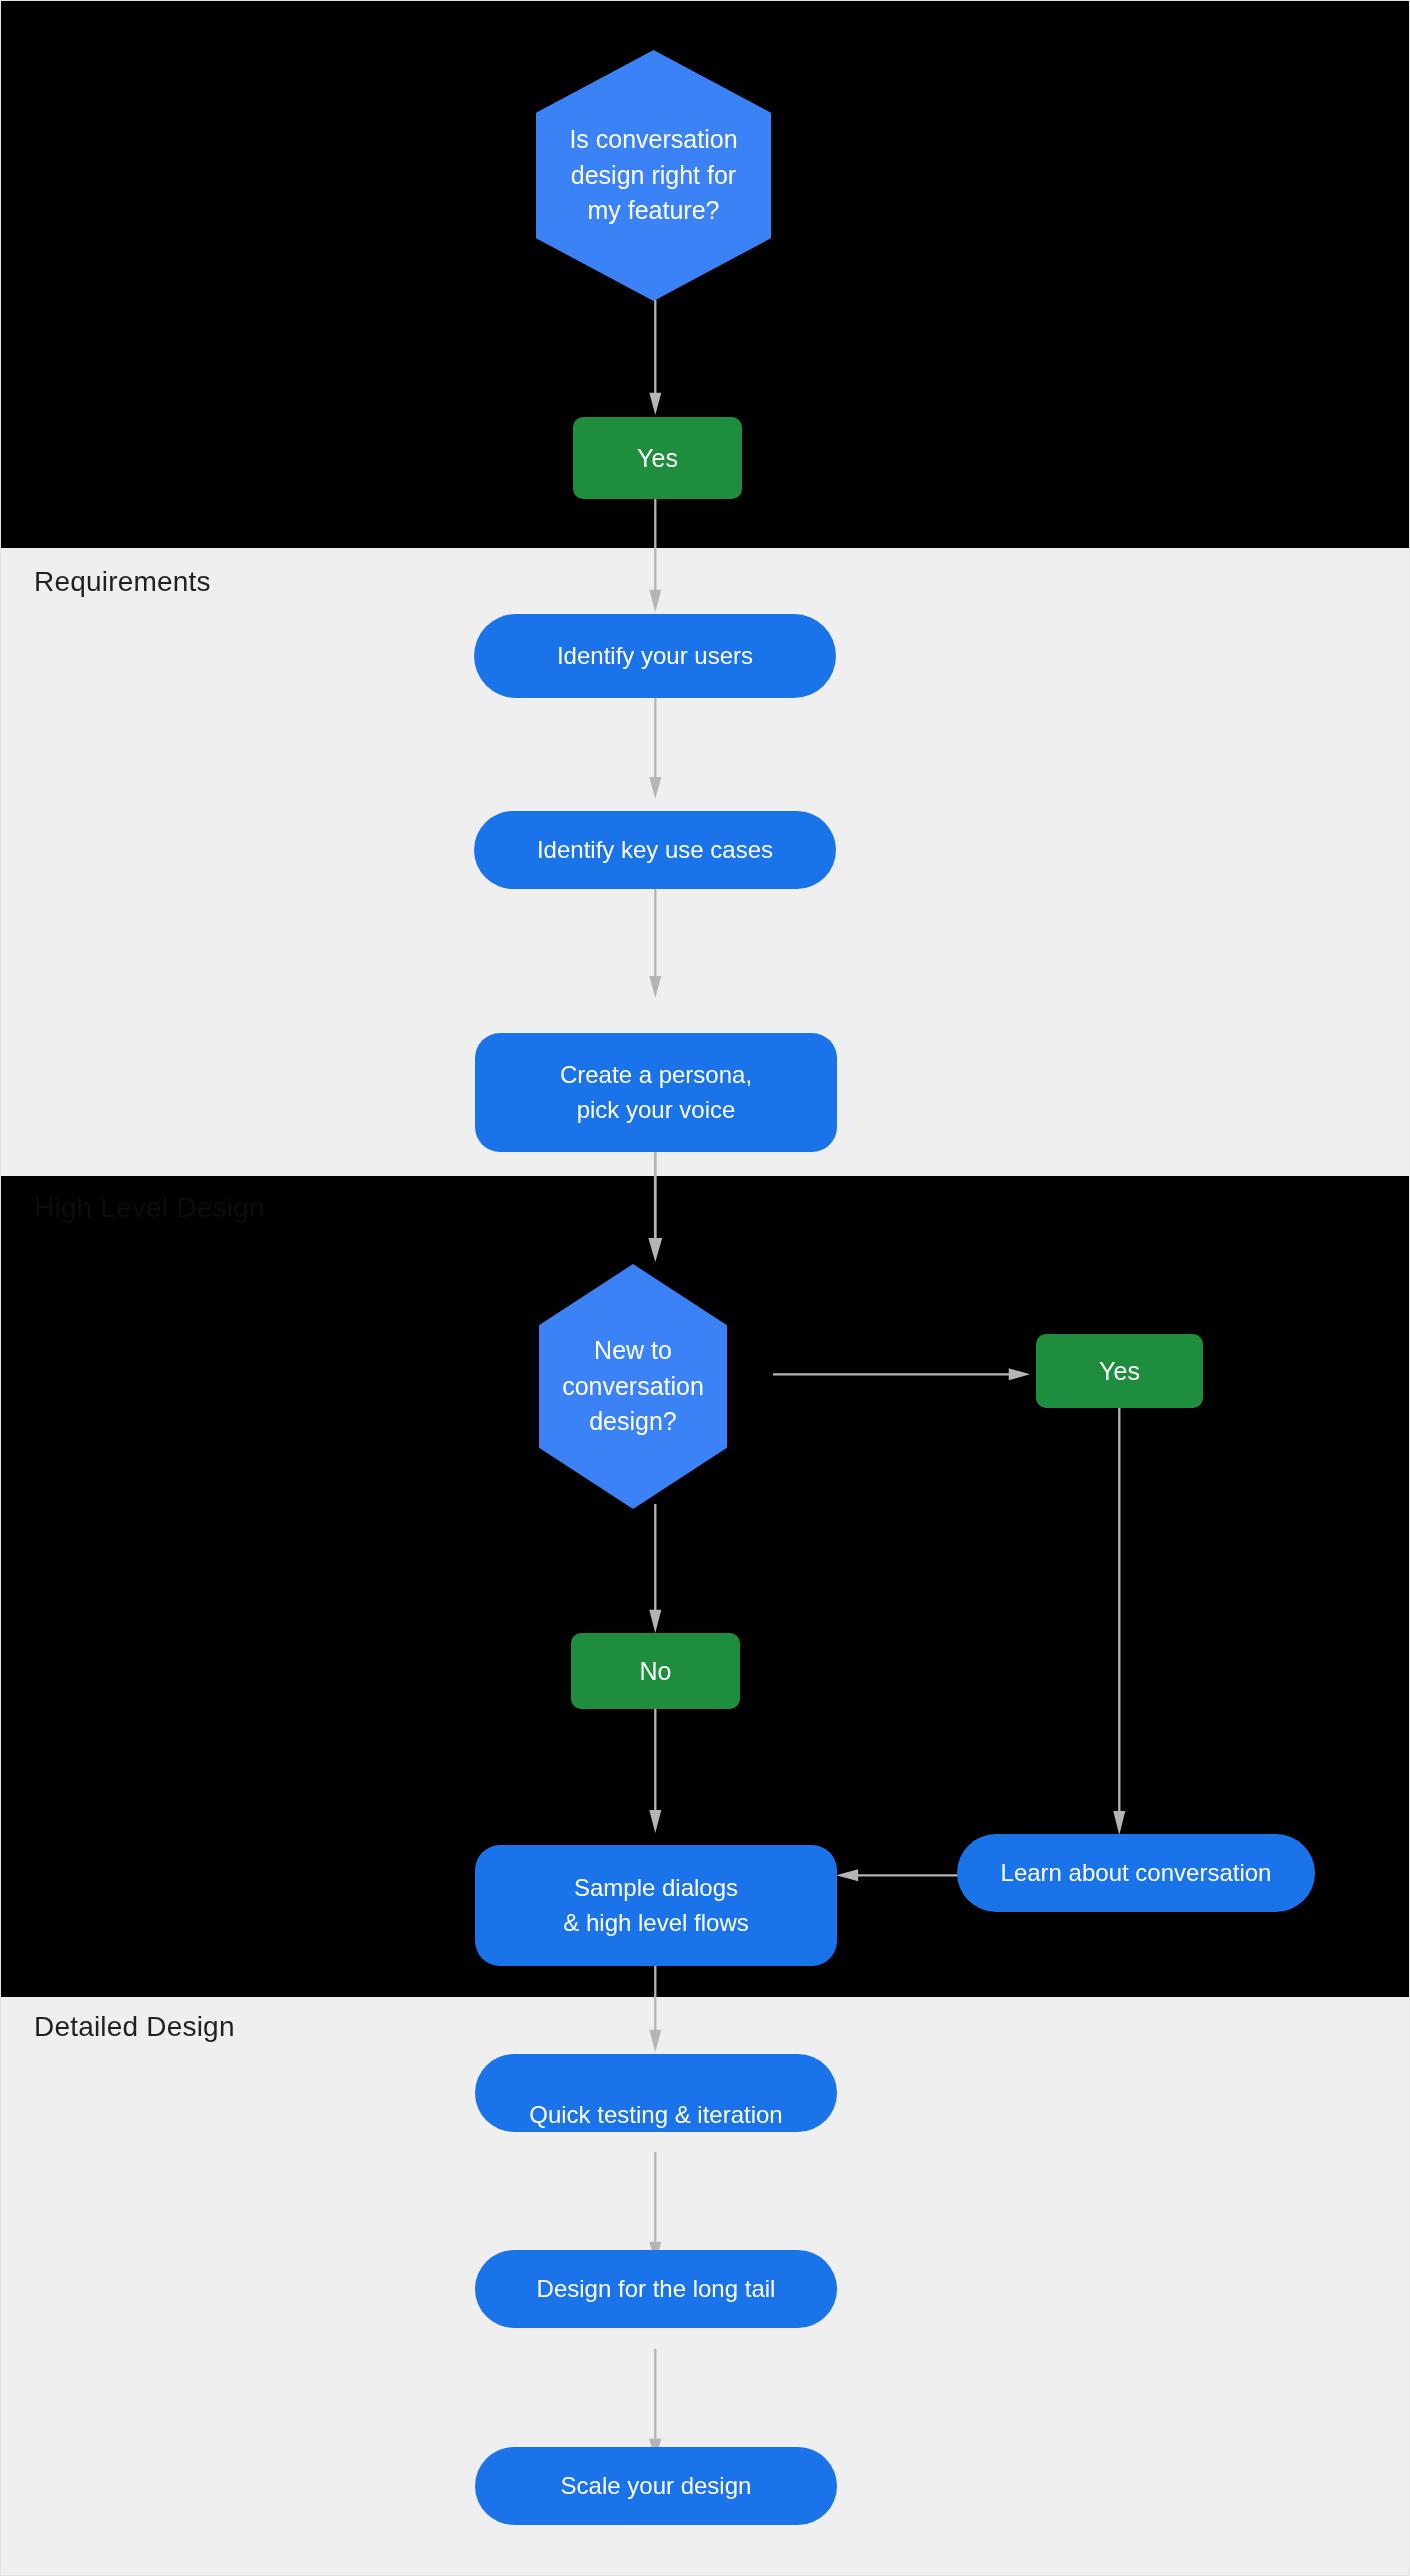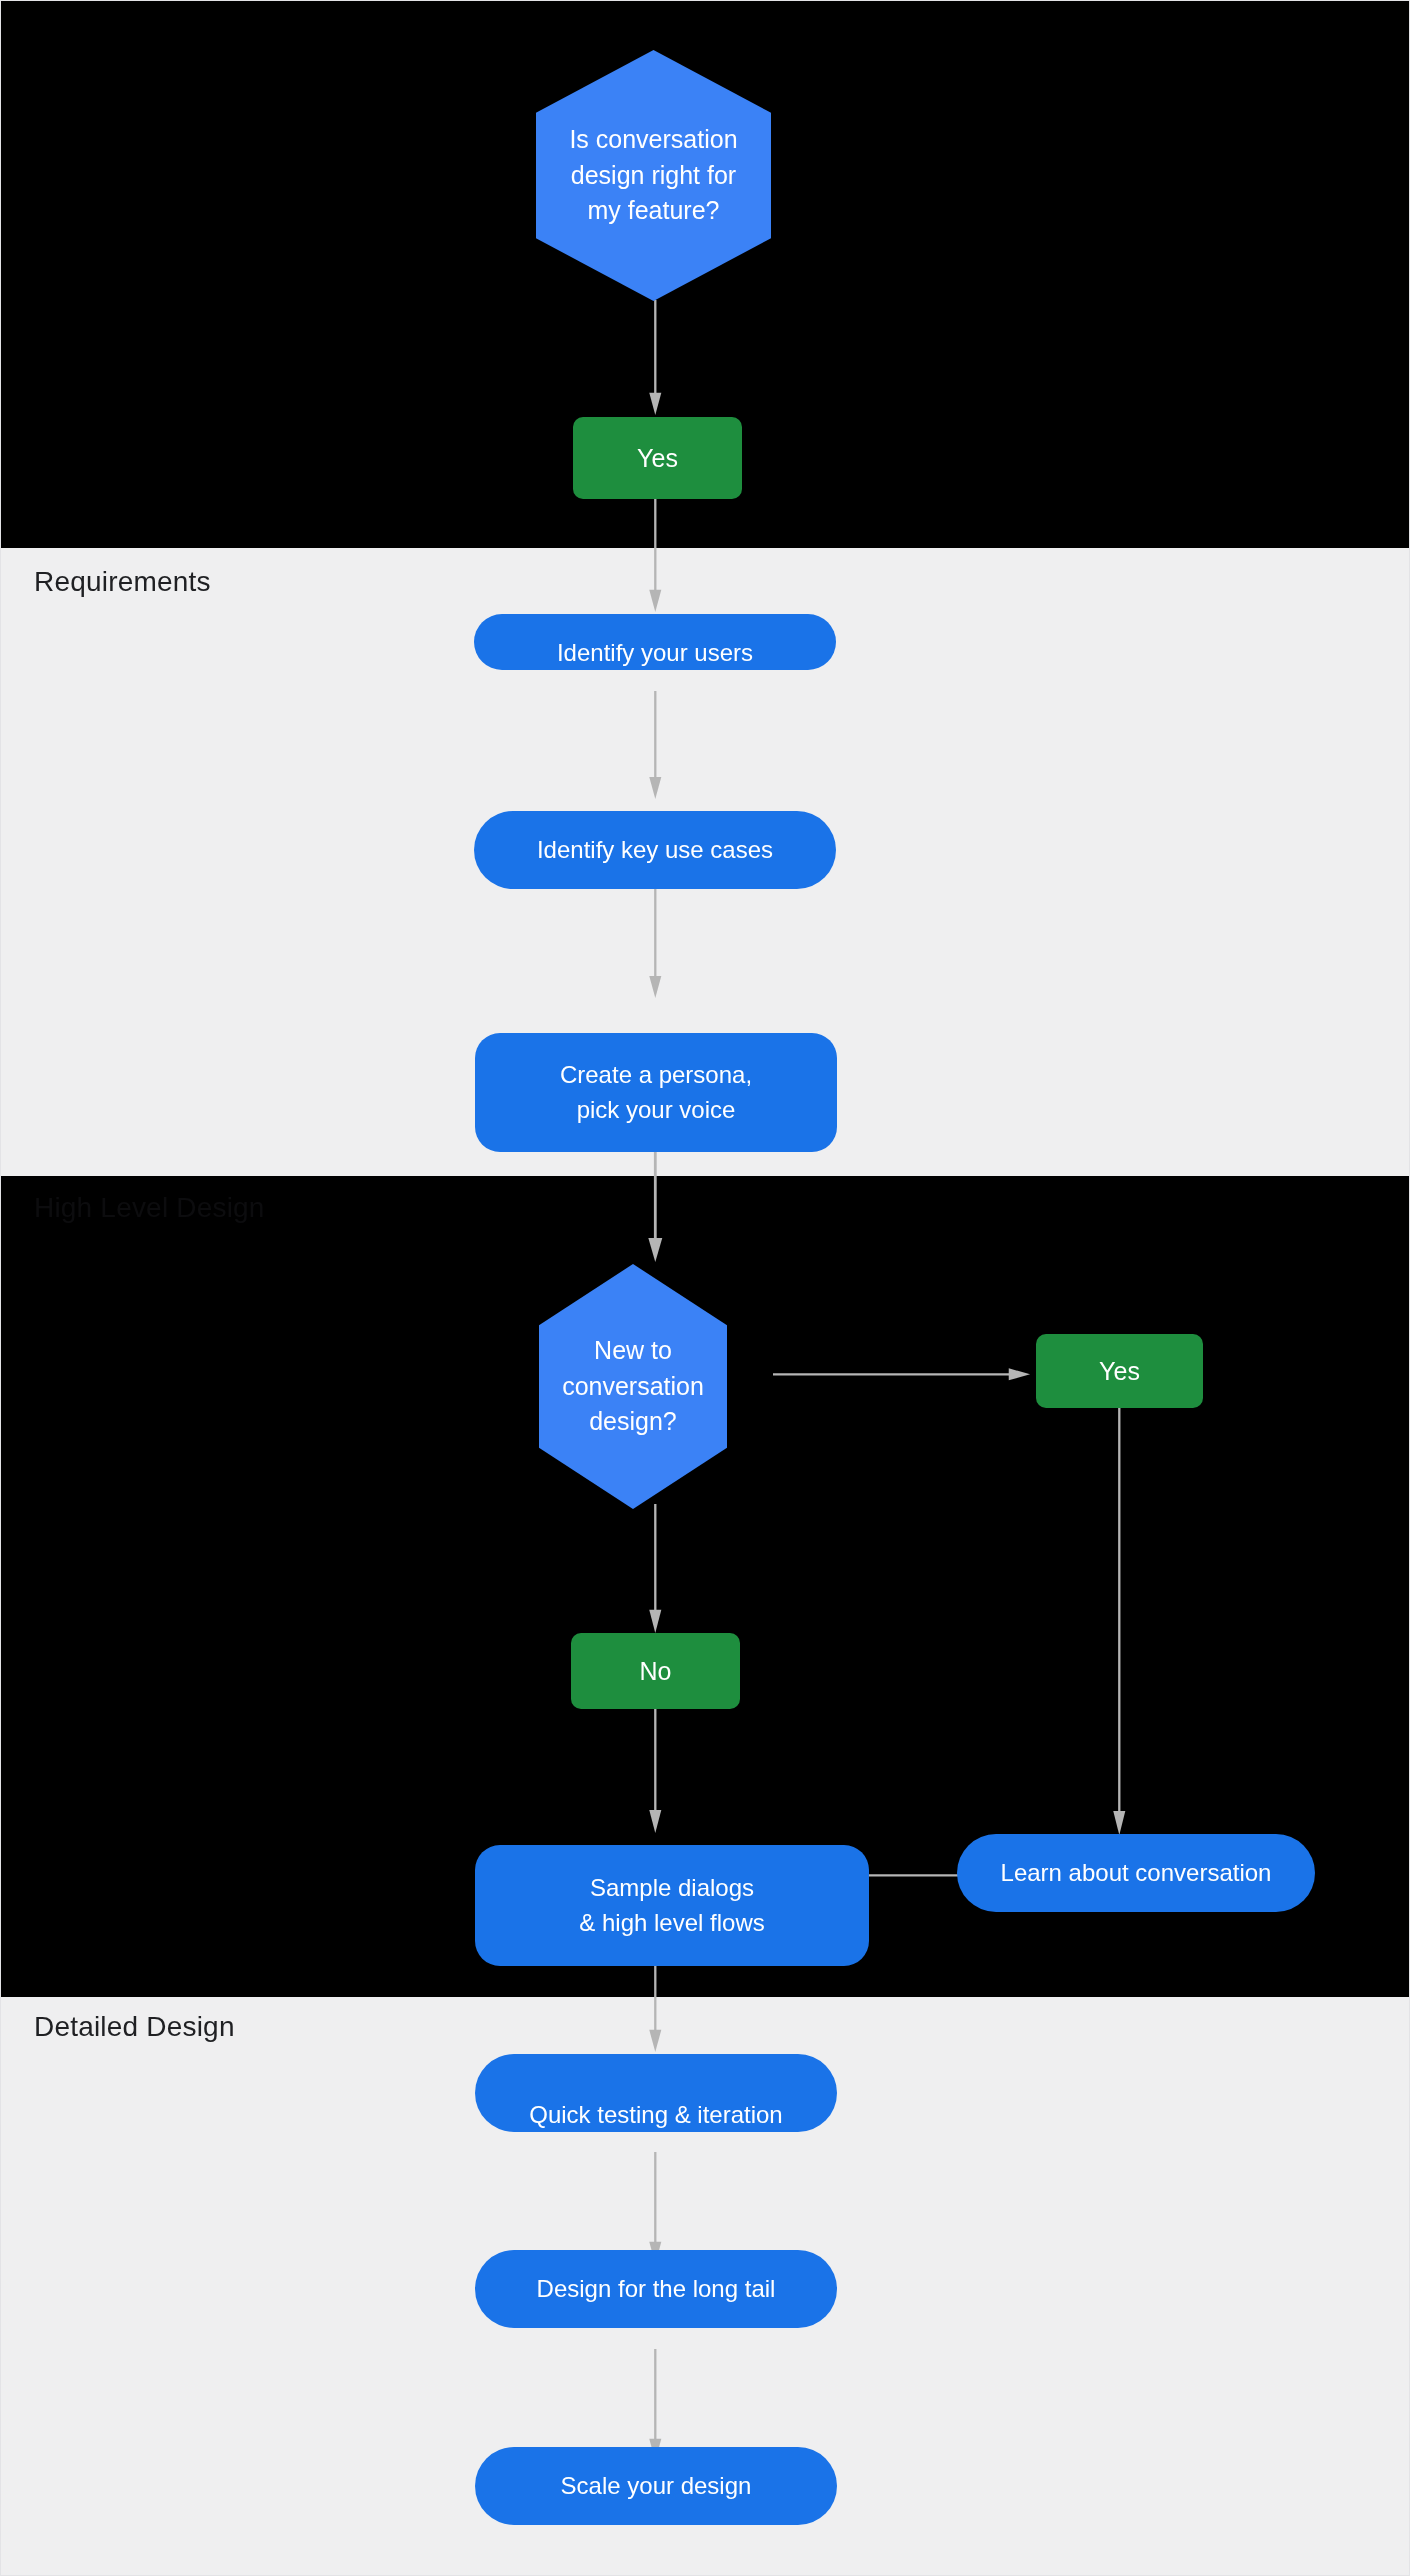--- a/index.html
+++ b/index.html
@@ -192,21 +192,21 @@
       <div>Is conversation</div>
       <div>design right for</div>
       <div>my feature?</div>
     </div>
   </div>
 
   <div class="node green" style="left:572px; top:416px; width:169px; height:82px;">
     <span>Yes</span>
   </div>
 
-  <div class="node pill" style="left:473px; top:613px; width:362px; height:56px;align-items:flex-end;">
+  <div class="node pill" style="left:473px; top:613px; width:362px; height:84px;">
     <span>Identify your users</span>
   </div>
 
   <div class="long-hidden"></div>
   <div class="node pill" style="left:473px; top:810px; width:362px; height:78px;">
     <span>Identify key use cases</span>
   </div>
 
   <div class="node pill two-line" style="left:474px; top:1000px; width:362px; height:119px;">
     <div>
@@ -228,21 +228,21 @@
   </div>
 
   <div class="node green" style="left:570px; top:1632px; width:169px; height:76px;">
     <span>No</span>
   </div>
 
   <div class="node pill" style="left:956px; top:1833px; width:358px; height:78px;">
     <span>Learn about conversation</span>
   </div>
 
-  <div class="node pill two-line" style="left:474px; top:1812px; width:394px; height:121px;">
+  <div class="node pill two-line" style="left:474px; top:1812px; width:362px; height:121px;">
     <div>
       <div>Sample dialogs</div>
       <div>&amp; high level flows</div>
     </div>
   </div>
 
   <div class="node pill" style="left:474px; top:2053px; width:362px; height:78px;align-items:flex-end;">
     <span>Quick testing &amp; iteration</span>
   </div>
 

